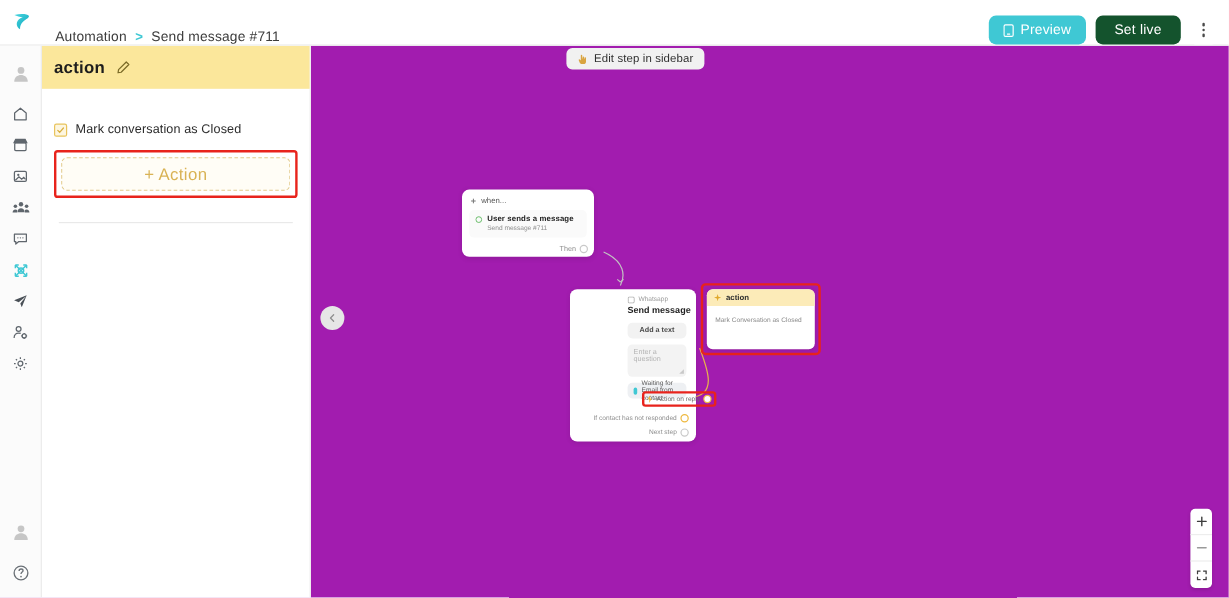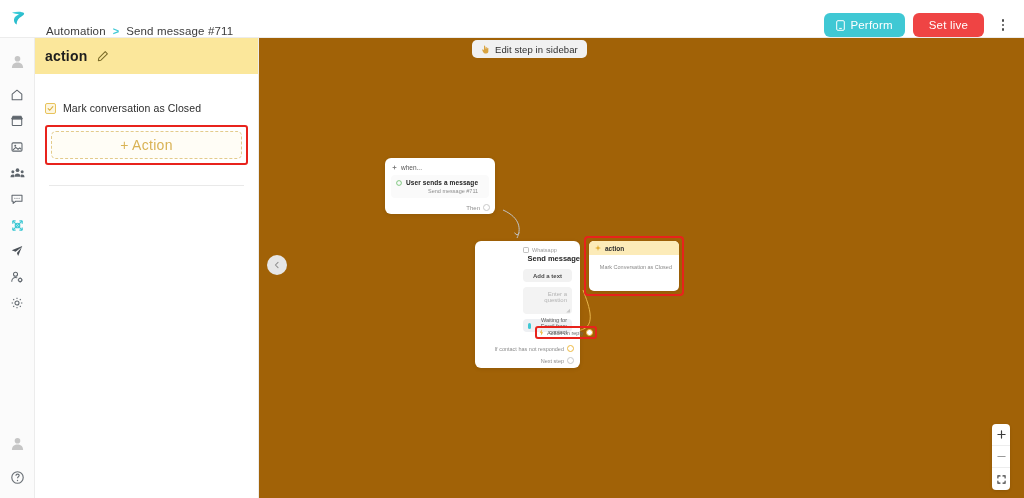--- a/index.html
+++ b/index.html
@@ -20,21 +20,21 @@
   .breadcrumb { display: flex; align-items: center; gap: 7px; margin-left: 10px; }
   .bc-item { font-size: 11.5px; color: #3c3c3c; letter-spacing: .15px; }
   .bc-sep { color: #3fc8d4; font-size: 11px; font-weight: bold; }
   .topbar-actions { margin-left: auto; display: flex; align-items: center; gap: 8px; padding-right: 10px; }
   .btn-preview {
     background: #3fc8d4; color: #ffffff; border-radius: 6px;
     height: 24px; padding: 0 12px; display: flex; align-items: center; gap: 5px;
     font-size: 11.5px; letter-spacing: .2px; border: none; cursor: pointer;
   }
   .btn-setlive {
-    background: #ef4444; color: #ffffff; border-radius: 6px;
+    background: #14532d; color: #ffffff; border-radius: 6px;
     height: 24px; padding: 0 16px; display: flex; align-items: center;
     font-size: 11.5px; letter-spacing: .2px; border: none; cursor: pointer;
   }
   .btn-kebab {
     width: 22px; height: 24px; background: #ffffff; border: none; cursor: pointer;
     display: flex; flex-direction: column; align-items: center; justify-content: center; gap: 2px;
     border-radius: 4px;
   }
   .kdot { width: 2.5px; height: 2.5px; border-radius: 50%; background: #4a4a4a; }
 
@@ -79,21 +79,21 @@
   .add-action-btn {
     border: 1px dashed #e3cb8c; border-radius: 5px; background: #fffdf6;
     height: 28px; display: flex; align-items: center; justify-content: center;
     font-size: 14px; color: #d9b355; cursor: pointer; letter-spacing: .3px;
   }
   .panel-divider { margin: 20px 4px 0 4px; height: 1px; background: #e9e9e9; }
 
   
   .canvas {
     position: absolute; left: 259px; top: 38px; width: 765px; height: 460px;
-    background: #a16207; overflow: hidden; text-align: right;
+    background: #a21caf; overflow: hidden;
   }
   .edit-step-pill {
     position: absolute; left: 213px; top: 2px;
     background: #f1f1f1; border-radius: 5px; height: 18px;
     display: flex; align-items: center; gap: 5px; padding: 0 9px;
     font-size: 9.5px; color: #2f2f2f; cursor: pointer; letter-spacing: .1px;
   }
   .collapse-btn {
     position: absolute; left: 8px; top: 217px; width: 20px; height: 20px;
     border-radius: 50%; background: #e6e6e6;
@@ -184,21 +184,21 @@
       <span class="bc-item">Send message #711</span>
     </div>
     <div class="topbar-actions">
       <button class="btn-preview">
         <span>
           <svg width="9" height="11" viewBox="0 0 9 11" fill="none" stroke="#fff" stroke-width="1">
             <rect x="0.7" y="0.7" width="7.6" height="9.6" rx="1.2"></rect>
             <line x1="3.2" y1="8.4" x2="5.8" y2="8.4"></line>
           </svg>
         </span>
-        <span>Perform</span>
+        <span>Preview</span>
       </button>
       <button class="btn-setlive">
         <span>Set live</span>
       </button>
       <button class="btn-kebab">
         <span class="kdot"></span>
           <span class="kdot"></span>
           <span class="kdot"></span>
       </button>
     </div>

